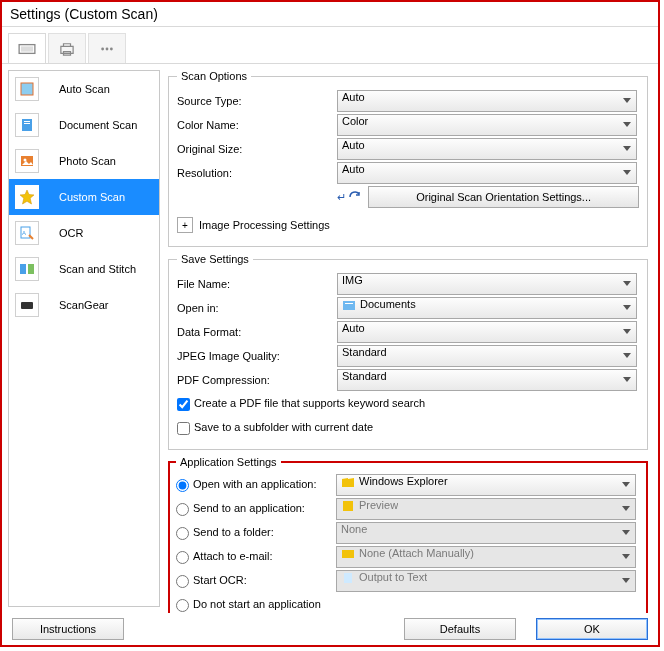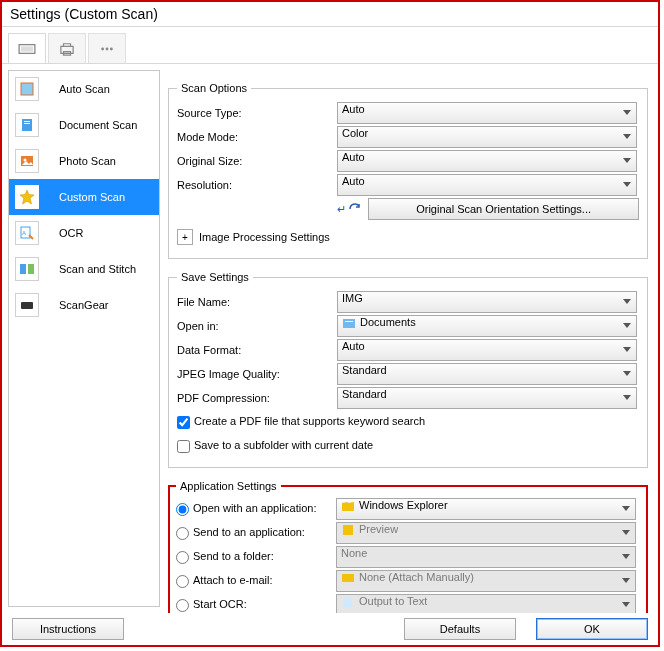--- a/index.html
+++ b/index.html
@@ -10,21 +10,21 @@
 .tab:not(.active){background:#f5f5f5;border-color:#e0e0e0}
 .tab svg{width:18px;height:14px}
 .body{display:flex;position:absolute;top:62px;bottom:32px;left:0;right:0}
 .sidebar{width:150px;border:1px solid #c8c8c8;margin:6px 0 6px 6px;background:#fff}
 .side-item{height:36px;display:flex;align-items:center;padding-left:6px;gap:20px}
 .side-item.active{background:#1a8cff;color:#fff}
 .side-ico{width:22px;height:22px;display:flex;align-items:center;justify-content:center;background:#fff;border:1px solid #d0d0d0}
 .side-item.active .side-ico{border-color:#fff}
 .side-ico svg{width:16px;height:16px}
 .main{flex:1;overflow:hidden;padding:6px 10px 0 8px}
-fieldset{border:1px solid #c8c8c8;margin:12px 0 6px 0;padding:6px 8px 8px}
+fieldset{border:1px solid #c8c8c8;margin:0 0 6px 0;padding:6px 8px 8px}
 legend{padding:0 4px}
 .row{display:flex;align-items:center;height:22px;margin:2px 0}
 .lbl{width:160px}
 .sel{flex:1;max-width:290px;height:20px;border:1px solid #a8a8a8;background:linear-gradient(#fdfdfd,#e9e9e9);display:flex;align-items:flex-start;padding:0 4px;position:relative}
 .sel.disabled{color:#7a7a7a;background:#e6e6e6}
 .sel::after{content:"";position:absolute;right:5px;top:7px;border-left:4px solid transparent;border-right:4px solid transparent;border-top:5px solid #555}
 .sel .ico{width:14px;height:14px;margin-right:4px;display:inline-flex;align-items:center;justify-content:center}
 .btn{height:20px;border:1px solid #a8a8a8;background:linear-gradient(#fdfdfd,#e6e6e6);display:flex;align-items:center;justify-content:center;padding:0 8px}
 .wide{flex:1;max-width:290px}
 .rot{display:inline-flex;align-items:center;gap:2px;margin-right:6px;color:#2a5db0}
@@ -135,21 +135,21 @@
 
       <fieldset>
         <legend>Scan Options</legend>
         <div class="row">
             <span class="lbl">Source Type:</span>
             <div class="sel">
               <span class="txt">Auto</span>
             </div>
           </div>
         <div class="row">
-            <span class="lbl">Mode Mode:</span>
+            <span class="lbl">Color Name:</span>
             <div class="sel">
               <span class="txt">Color</span>
             </div>
           </div>
         <div class="row">
             <span class="lbl">Original Size:</span>
             <div class="sel">
               <span class="txt">Auto</span>
             </div>
           </div>

